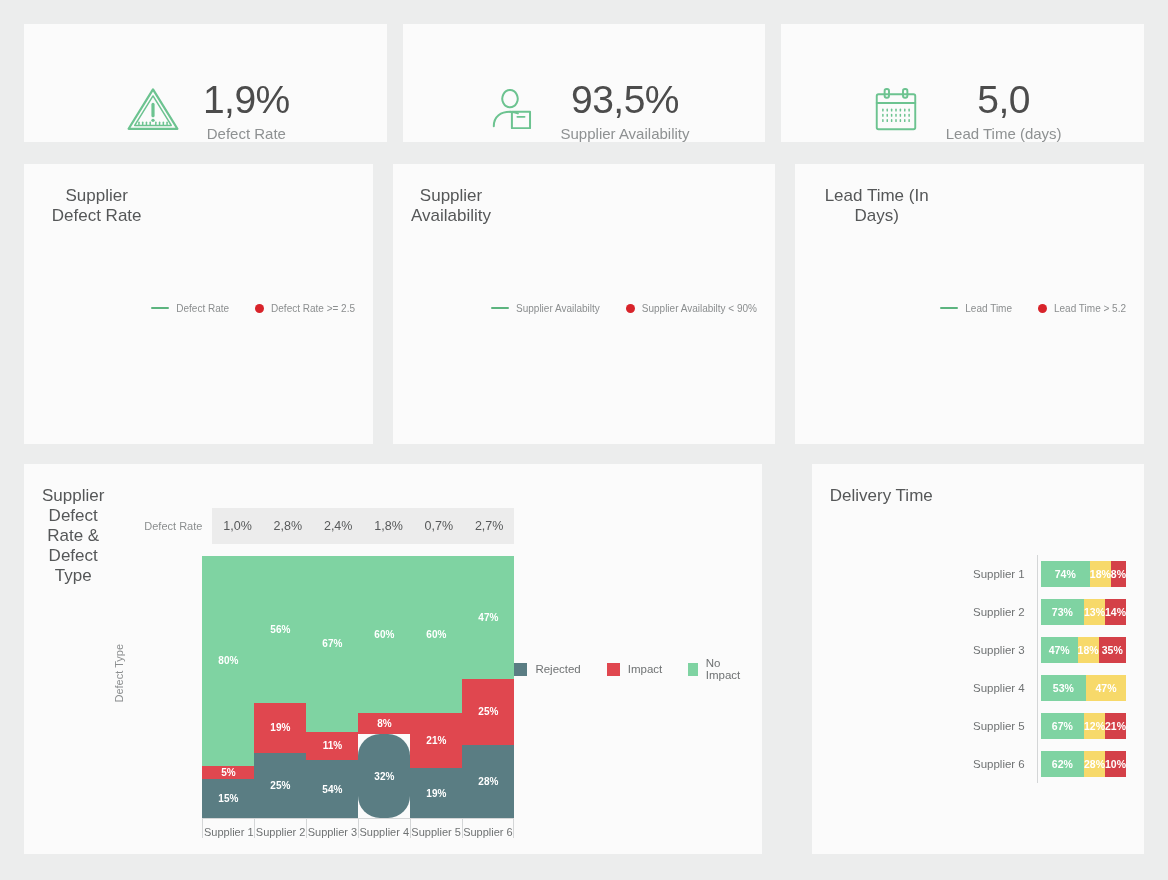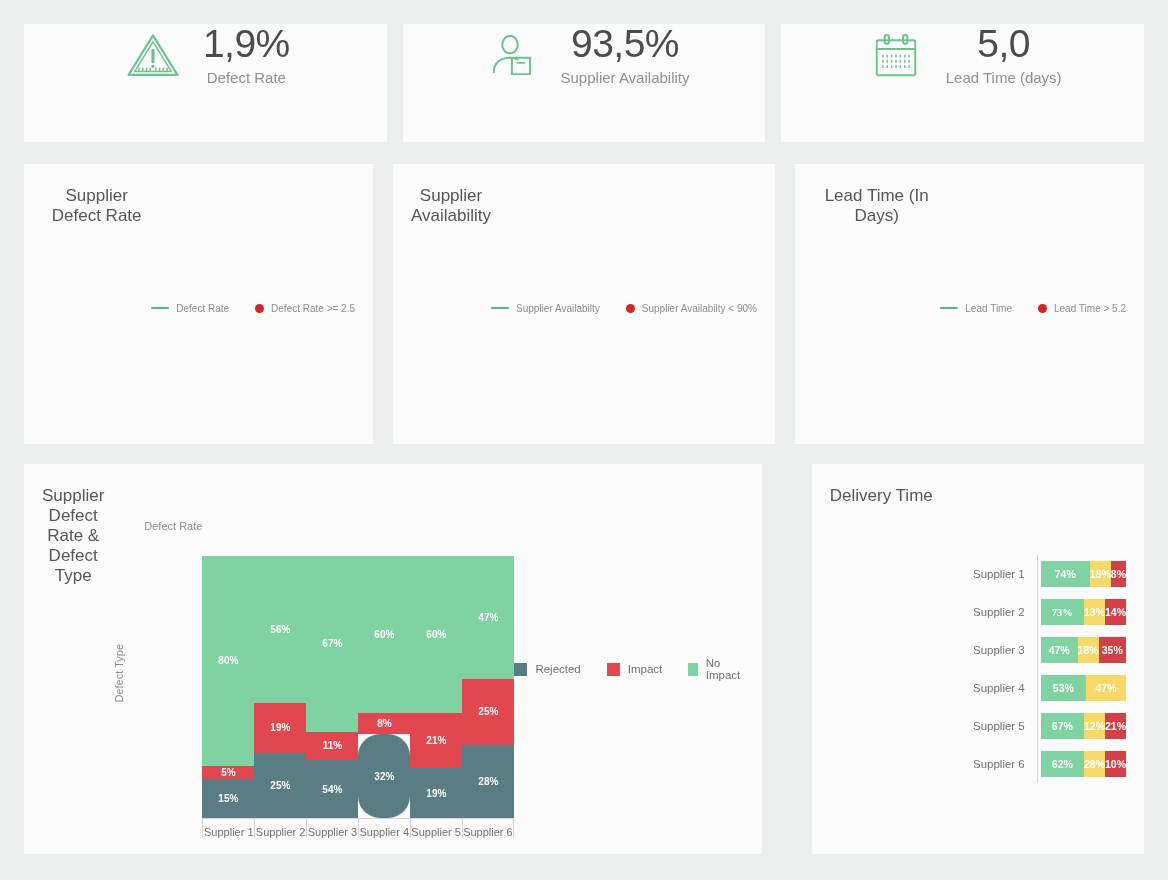--- a/index.html
+++ b/index.html
@@ -8,21 +8,21 @@
     background:#eceded;
     font-family:"Liberation Sans", sans-serif;
     -webkit-font-smoothing:antialiased;
     overflow:hidden;
   }
   .dash{position:relative;width:1168px;height:880px;box-sizing:border-box;padding:24px;}
 
   
   .kpi-row{display:flex;gap:16px;height:118px;}
   .kpi-card{
-    flex:1;background:#fbfbfb;display:flex;align-items:flex-start;
+    flex:1;background:#fbfbfb;display:flex;align-items:flex-end;
     justify-content:center;gap:18px;padding:0 22px;box-sizing:border-box;
   }
   .kpi-icon{width:64px;height:64px;flex:0 0 64px;display:flex;align-items:center;justify-content:center;}
   .kpi-text{display:flex;flex-direction:column;align-items:center;}
   .kpi-value{font-size:39px;color:#4c4c4c;line-height:1.05;letter-spacing:-0.5px;font-weight:400;}
   .kpi-label{font-size:15px;color:#8e9192;margin-top:4px;}
 
   
   .spark-row{display:flex;gap:20px;margin-top:22px;height:280px;}
   .card{background:#fbfbfb;box-sizing:border-box;}
@@ -243,20 +243,28 @@
 
     <div class="card bcard left">
       <div class="card-title">Supplier Defect Rate &amp; Defect Type</div>
       <div class="sc-body">
         <div class="sc-ylabel">
           <span>Defect Type</span>
         </div>
         <div class="sc-main">
           <div class="dr-row">
             <div class="dr-label">Defect Rate</div>
+            <div class="dr-cells" id="drCells">
+                <div class="dr-cell">1,0%</div>
+                <div class="dr-cell">2,8%</div>
+                <div class="dr-cell">2,4%</div>
+                <div class="dr-cell">1,8%</div>
+                <div class="dr-cell">0,7%</div>
+                <div class="dr-cell">2,7%</div>
+              </div>
           </div>
           <div class="cols-wrap">
             <div class="cols-spacer"></div>
             <div class="cols" id="cols">
                 <div class="colcell">
                   <div class="bar">
                     <div class="seg" style="flex: 80 1 0%; background: rgb(127, 211, 162);">80%</div>
                     <div class="seg" style="flex: 5 1 0%; background: rgb(224, 71, 79);">5%</div>
                     <div class="seg" style="flex: 15 1 0%; background: rgb(90, 125, 131);">15%</div>
                   </div>
@@ -336,21 +344,21 @@
             <div class="hb-track">
               <div class="hb-seg" style="flex: 74 1 0%; background: rgb(127, 211, 162);">74%</div>
               <div class="hb-seg" style="flex: 18 1 0%; background: rgb(247, 217, 106);">18%</div>
               <div class="hb-seg" style="flex: 8 1 0%; background: rgb(212, 64, 72);">8%</div>
             </div>
           </div>
           <div class="hb-row">
             <div class="hb-label">Supplier 2</div>
             <div class="hb-axis"></div>
             <div class="hb-track">
-              <div class="hb-seg" style="flex: 73 1 0%; background: rgb(127, 211, 162); font-family: Liberation Serif, serif;">73%</div>
+              <div class="hb-seg" style="flex: 73 1 0%; background: rgb(127, 211, 162);">73%</div>
               <div class="hb-seg" style="flex: 13 1 0%; background: rgb(247, 217, 106);">13%</div>
               <div class="hb-seg" style="flex: 14 1 0%; background: rgb(212, 64, 72);">14%</div>
             </div>
           </div>
           <div class="hb-row">
             <div class="hb-label">Supplier 3</div>
             <div class="hb-axis"></div>
             <div class="hb-track">
               <div class="hb-seg" style="flex: 47 1 0%; background: rgb(127, 211, 162);">47%</div>
               <div class="hb-seg" style="flex: 18 1 0%; background: rgb(247, 217, 106);">18%</div>

